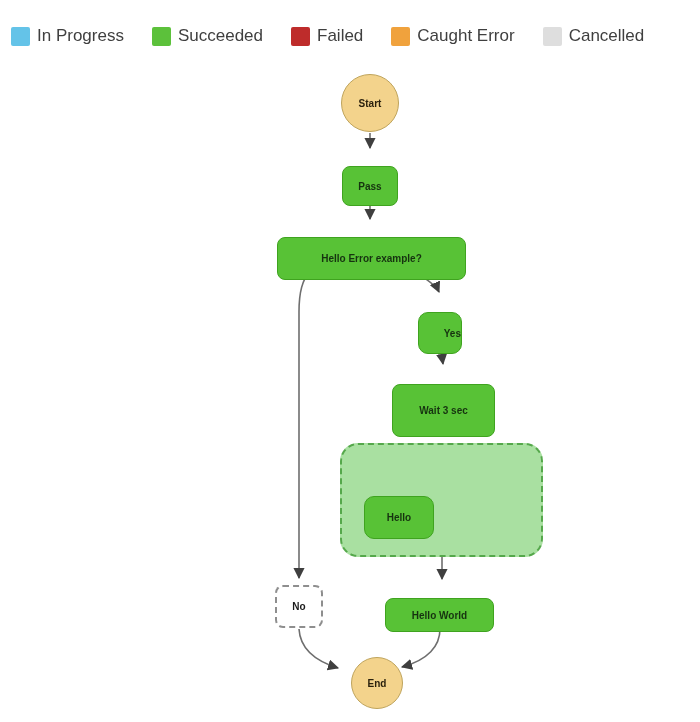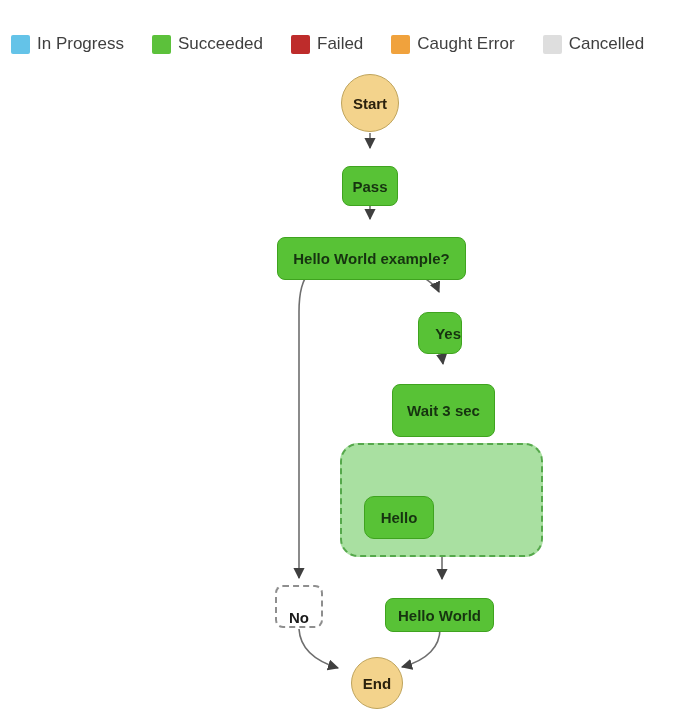--- a/index.html
+++ b/index.html
@@ -1,39 +1,39 @@
 <!DOCTYPE html>
 <html><head>
 <meta charset="utf-8">
 <style>
   html,body{margin:0;padding:0;background:#fff;}
   .canvas{
     position:relative;width:700px;height:722px;background:#ffffff;
     font-family:"Liberation Sans",sans-serif;overflow:hidden;
   }
   
-  .legend{position:absolute;top:34px;left:11px;display:flex;align-items:center;gap:28px;}
+  .legend{position:absolute;top:26px;left:11px;display:flex;align-items:center;gap:28px;}
   .legend-item{display:flex;align-items:center;gap:7px;}
   .legend-swatch{width:19px;height:19px;border-radius:2px;flex:0 0 auto;}
   .legend-label{font-size:17px;font-weight:500;color:#3f3f3f;white-space:nowrap;}
   
   .edges{position:absolute;top:0;left:0;pointer-events:none;}
   .edge{fill:none;stroke:#6e6e6e;stroke-width:1.6;}
   
   .node{
     position:absolute;display:flex;align-items:center;justify-content:center;
-    box-sizing:border-box;font-weight:bold;font-size:15px;cursor:pointer;
+    box-sizing:border-box;font-weight:bold;font-size:10px;cursor:pointer;
   }
   .task{background:#58c236;border:1.5px solid #3fa31f;border-radius:8px;color:#163310;margin-top:12px;}
   .terminal{background:#f3d38c;border:1.5px solid #bfa45c;border-radius:50%;color:#2a210d;}
   .parallel-box{
     position:absolute;box-sizing:border-box;background:#a9e0a1;
     border:2px dashed #55a84b;border-radius:18px;
   }
-  .no-node{background:#ffffff;border:2px dashed #8e8e8e;border-radius:8px;color:#1a1a1a;align-items:flex-end;}
+  .no-node{background:#ffffff;border:2px dashed #8e8e8e;border-radius:8px;color:#1a1a1a;}
   
   .n-start{left:341px;top:74px;width:58px;height:58px;}
   .n-pass{left:342px;top:154px;width:56px;height:40px;}
   .n-choice{left:277px;top:225px;width:189px;height:43px;}
   .n-yes{left:418px;top:300px;width:44px;height:42px;border-radius:10px;justify-content:flex-end;}
   .n-wait{left:392px;top:372px;width:103px;height:53px;}
   .n-parallel{left:340px;top:443px;width:203px;height:114px;}
   .n-hello{left:364px;top:484px;width:70px;height:43px;border-radius:10px;}
   .n-world{left:452px;top:490px;width:68px;height:43px;}
   .n-helloworld{left:385px;top:586px;width:109px;height:34px;}
@@ -91,21 +91,21 @@
 
   <div class="node terminal n-start">
     <span>Start</span>
   </div>
 
   <div class="node task n-pass">
     <span>Pass</span>
   </div>
 
   <div class="node task n-choice">
-    <span>Hello World example?</span>
+    <span>Hello Error example?</span>
   </div>
 
   <div class="node task n-yes">
     <span>Yes</span>
   </div>
 
   <div class="node task n-wait">
     <span>Wait 3 sec</span>
   </div>
 

